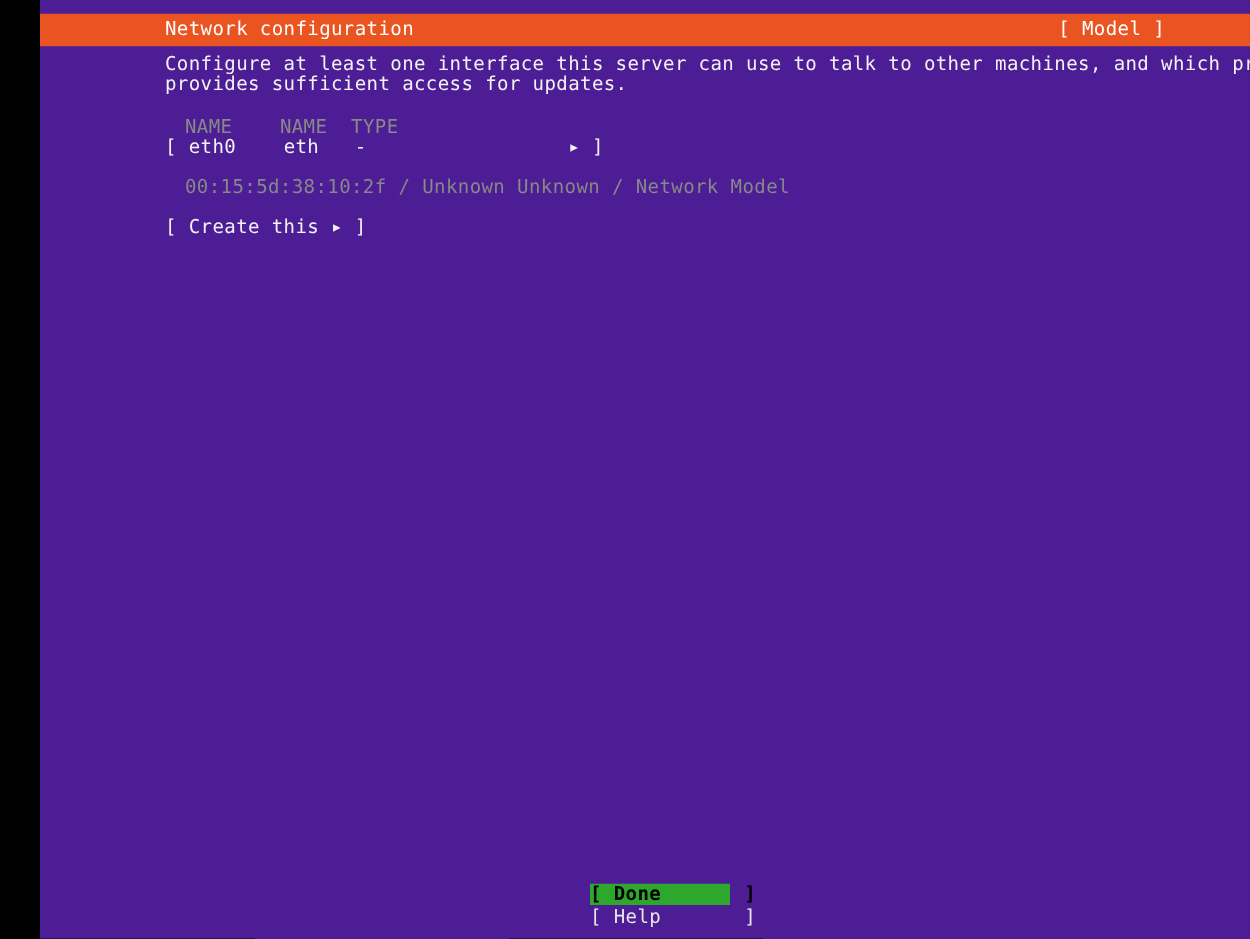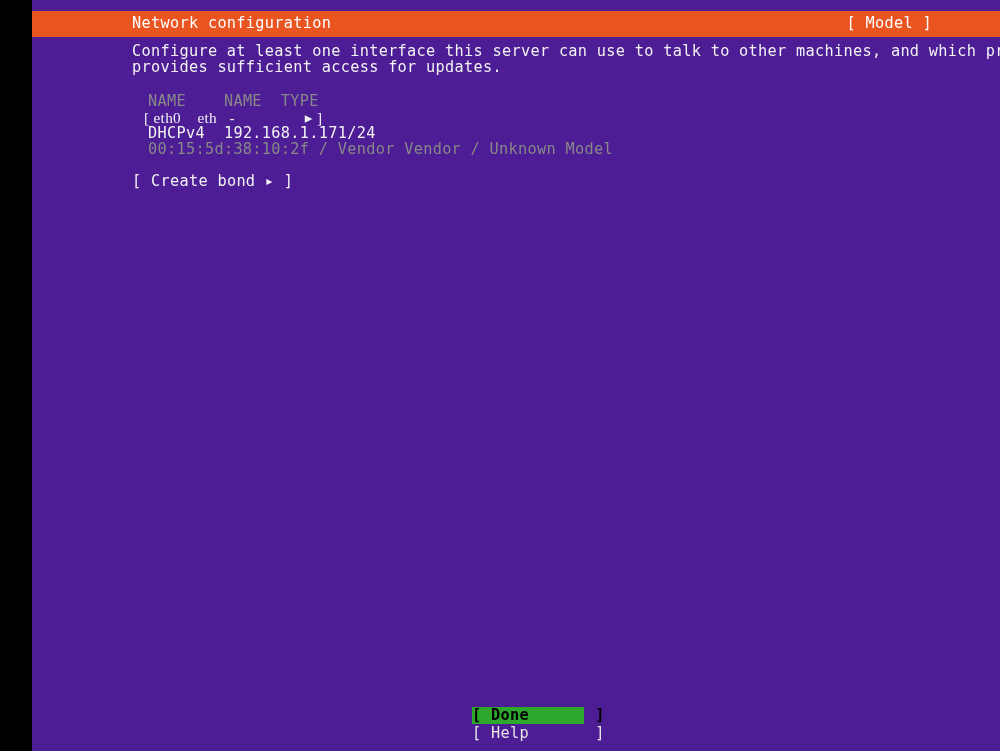--- a/index.html
+++ b/index.html
@@ -45,23 +45,22 @@
     }
     .headers {
       position: absolute;
       top: 94px;
       left: 116px;
       color: #888;
     }
     .iface-row {
       position: absolute;
       top: 110px;
-      left: 112px;
+      left: 100px;
       color: #f2f2f2;
-      font-family: Liberation Serif, serif;
     }
     .dhcp-row {
       position: absolute;
       top: 126px;
       left: 116px;
       color: #f2f2f2;
     }
     .hw-row {
       position: absolute;
       top: 142px;
@@ -112,22 +111,21 @@
 
   <div class="intro">
     <div class="row">Configure at least one interface this server can use to talk to other machines, and which preferably</div>
     <div class="row">provides sufficient access for updates.</div>
   </div>
 
   <div class="headers row"><span>NAME</span>    <span>NAME</span>  <span>TYPE</span></div>
 
   <div class="iface-row row"><span class="glyph">[</span> <span>eth0</span>    <span>eth</span>   <span>-</span>                 <span class="glyph">▸</span> <span class="glyph">]</span></div>
 
-  <div class="dhcp-row row"><span>DHCPv4</span>  <span>192.168.1.171/24</span></div>
 
-  <div class="hw-row row"><span>00:15:5d:38:10:2f</span> <span class="glyph">/</span> <span>Vendor Vendor</span> <span class="glyph">/</span> <span>Unknown Model</span></div>
+  <div class="hw-row row"><span>00:15:5d:38:10:2f</span> <span class="glyph">/</span> <span>Unknown Unknown</span> <span class="glyph">/</span> <span>Network Model</span></div>
 
-  <div class="bond-row row"><span class="glyph">[</span> <span>Create bond</span> <span class="glyph">▸</span> <span class="glyph">]</span></div>
+  <div class="bond-row row"><span class="glyph">[</span> <span>Create this</span> <span class="glyph">▸</span> <span class="glyph">]</span></div>
 
   <div class="done-btn"><span class="glyph">[</span> <span>Done</span>       <span class="glyph">]</span></div>
   <div class="back-btn"><span class="glyph">[</span> <span>Help</span>       <span class="glyph">]</span></div>
 
 </div>
 
 </body></html>

